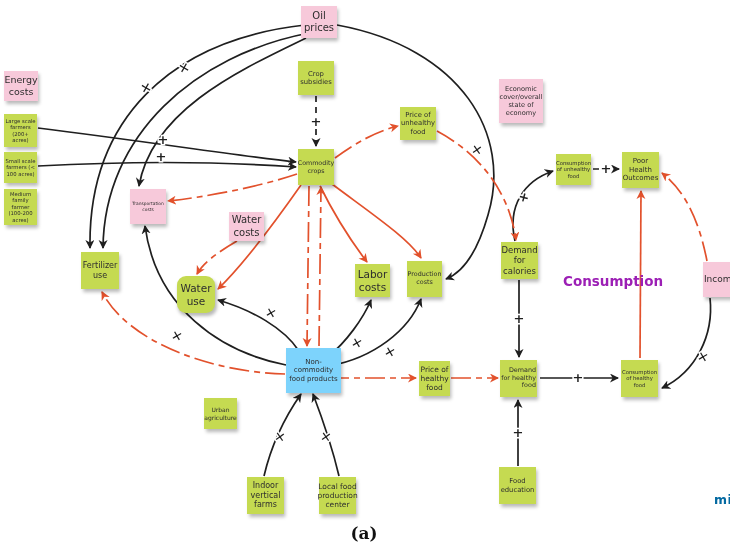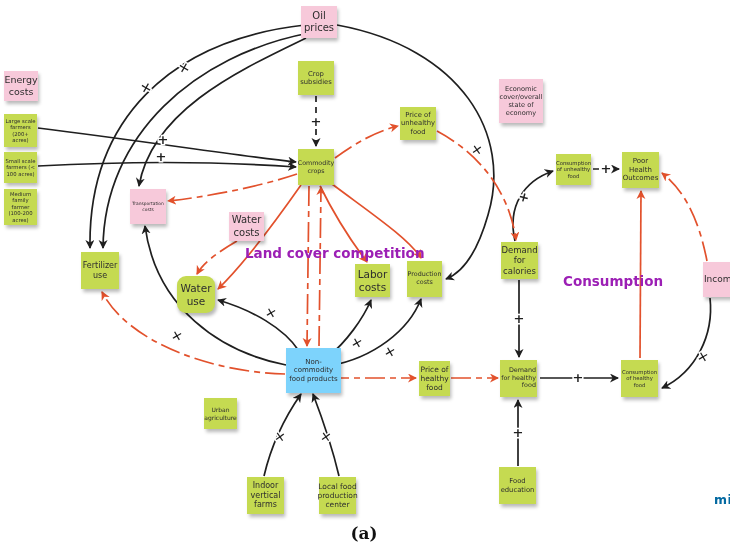--- a/index.html
+++ b/index.html
@@ -109,18 +109,17 @@
       <div class="note" style="left: 286px; top: 348px; width: 55px; height: 45px; font-size: 7px; background: #7dd3fc;">Non-commodity food products</div>
       <div class="note" style="left: 419px; top: 361px; width: 31px; height: 35px; font-size: 7.5px; background: rgb(197, 218, 81);">Price of healthy food</div>
       <div class="note" style="left: 500px; top: 360px; width: 37px; height: 37px; font-size: 6.4px; background: rgb(197, 218, 81); text-align: right;">Demand for healthy food</div>
       <div class="note" style="left: 621px; top: 360px; width: 37px; height: 37px; font-size: 5.3px; background: rgb(197, 218, 81);">Consumption of healthy food</div>
       <div class="note" style="left: 204px; top: 398px; width: 33px; height: 31px; font-size: 6px; background: rgb(197, 218, 81);">Urban agriculture</div>
       <div class="note" style="left: 247px; top: 477px; width: 37px; height: 37px; font-size: 8px; background: rgb(197, 218, 81);">Indoor vertical farms</div>
       <div class="note" style="left: 319px; top: 477px; width: 37px; height: 37px; font-size: 7.5px; background: rgb(197, 218, 81);">Local food production center</div>
       <div class="note" style="left: 499px; top: 467px; width: 37px; height: 37px; font-size: 6.8px; background: rgb(197, 218, 81);">Food education</div>
     </div>
 
-  <div class="region-label" id="label-land">Land cover competition</div>
   <div class="region-label" id="label-consumption">Consumption</div>
 
   <div class="caption">(a)</div>
   <div class="watermark">miro</div>
 </div>
 
 </body></html>

